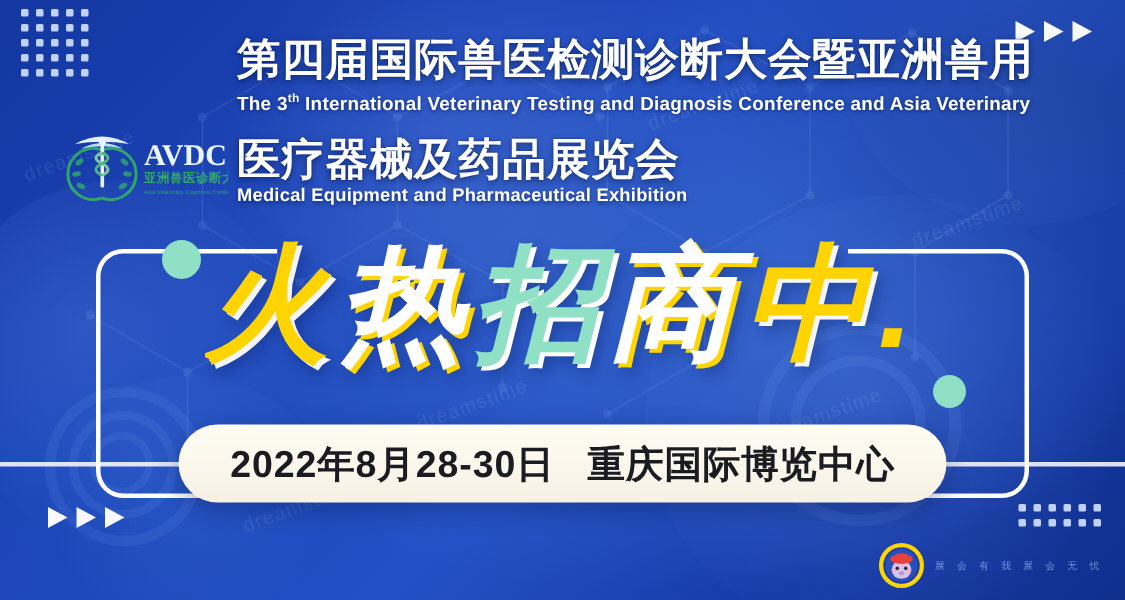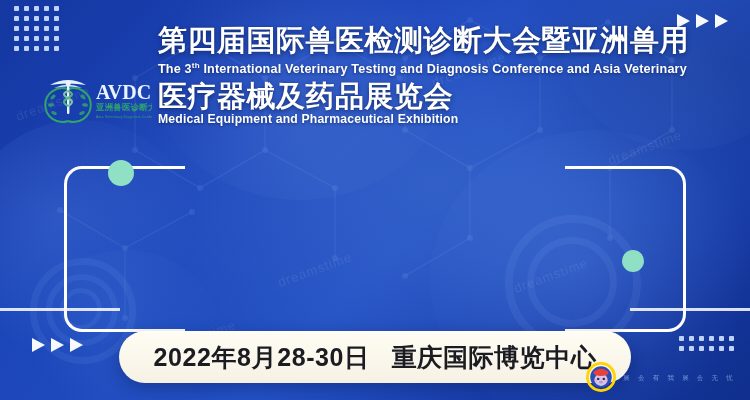--- a/index.html
+++ b/index.html
@@ -57,21 +57,21 @@
   .logo{position:relative;width:108px;height:52px;margin-left:44px;flex:0 0 auto;}
   .logo svg{position:absolute;left:0;top:0;}
 
   .titles{margin-left:6px;}
   .cn1,.cn2{
     color:#ffffff;font-weight:bold;letter-spacing:.5px;
     text-shadow:0 2px 5px rgba(0,22,80,.55), 0 0 1px rgba(0,20,70,.9);
     line-height:1;
   }
   .cn1{font-size:29px;}
-  .cn2{font-size:29px;margin-top:6px;}
+  .cn2{font-size:29px;margin-top:17px;}
   .en1,.en2{
     color:#ffffff;font-weight:bold;line-height:1;
     text-shadow:0 1px 3px rgba(0,20,70,.6);
   }
   .en1{font-size:12.6px;letter-spacing:.18px;margin-top:7px;}
   .en2{font-size:12.2px;letter-spacing:.18px;margin-top:2px;}
   .en1 sup{font-size:8px;vertical-align:super;}
 
   
   .bracket{position:absolute;border:3.5px solid #ffffff;height:160px;width:118px;top:166px;}
@@ -98,21 +98,20 @@
 
   
   .pillwrap{position:absolute;left:0;top:283px;width:750px;display:flex;justify-content:center;}
   .pill{
     background:linear-gradient(180deg,#fffdf4 0%,#f6f1e4 100%);
     border-radius:27px;
     height:52px;min-width:430px;
     display:flex;align-items:center;justify-content:center;
     padding:0 34px;
     box-shadow:0 5px 16px rgba(0,15,60,.32);
-    margin-top:48px;
   }
   .pill-txt{
     color:#1b1b22;font-size:25px;font-weight:bold;letter-spacing:.6px;
     white-space:nowrap;
   }
   .pill-gap{display:inline-block;width:22px;}
   .pill-line{position:absolute;top:308px;height:3px;background:rgba(255,255,255,.85);}
   .pl-l{left:0;width:120px;}
   .pl-r{right:0;width:120px;}
 
@@ -292,20 +291,23 @@
       <div class="en2">Medical Equipment and Pharmaceutical Exhibition</div>
     </div>
   </div>
 
   <div class="bracket bk-l"></div>
   <div class="bracket bk-r"></div>
 
   <div class="mint-dot md1"></div>
   <div class="mint-dot md2"></div>
 
+  <div class="slogan">
+    <span class="ch s-y">火</span><span class="ch s-w">热</span><span class="ch s-m">招</span><span class="ch s-w">商</span><span class="ch s-y">中</span><span class="s-dot">.</span>
+  </div>
 
   <div class="pill-line pl-l"></div>
   <div class="pill-line pl-r"></div>
   <div class="pillwrap">
     <div class="pill">
       <span class="pill-txt">2022年8月28-30日</span>
       <span class="pill-gap"></span>
       <span class="pill-txt">重庆国际博览中心</span>
     </div>
   </div>

